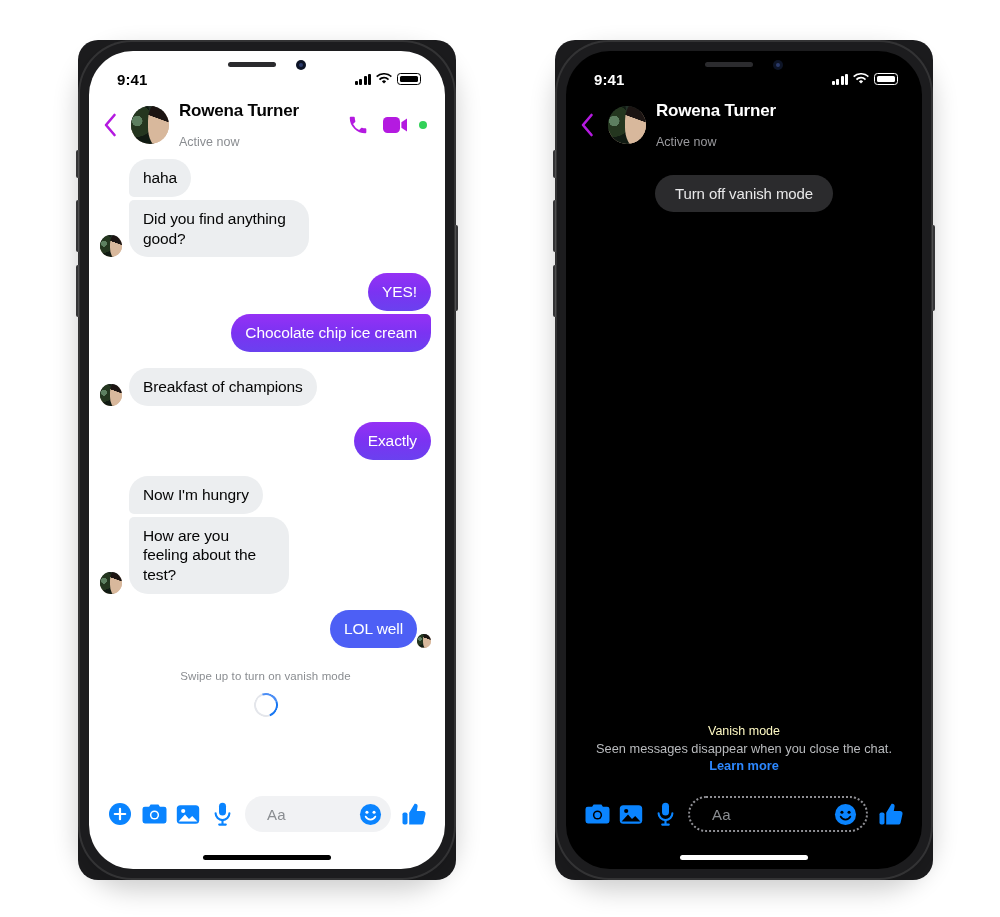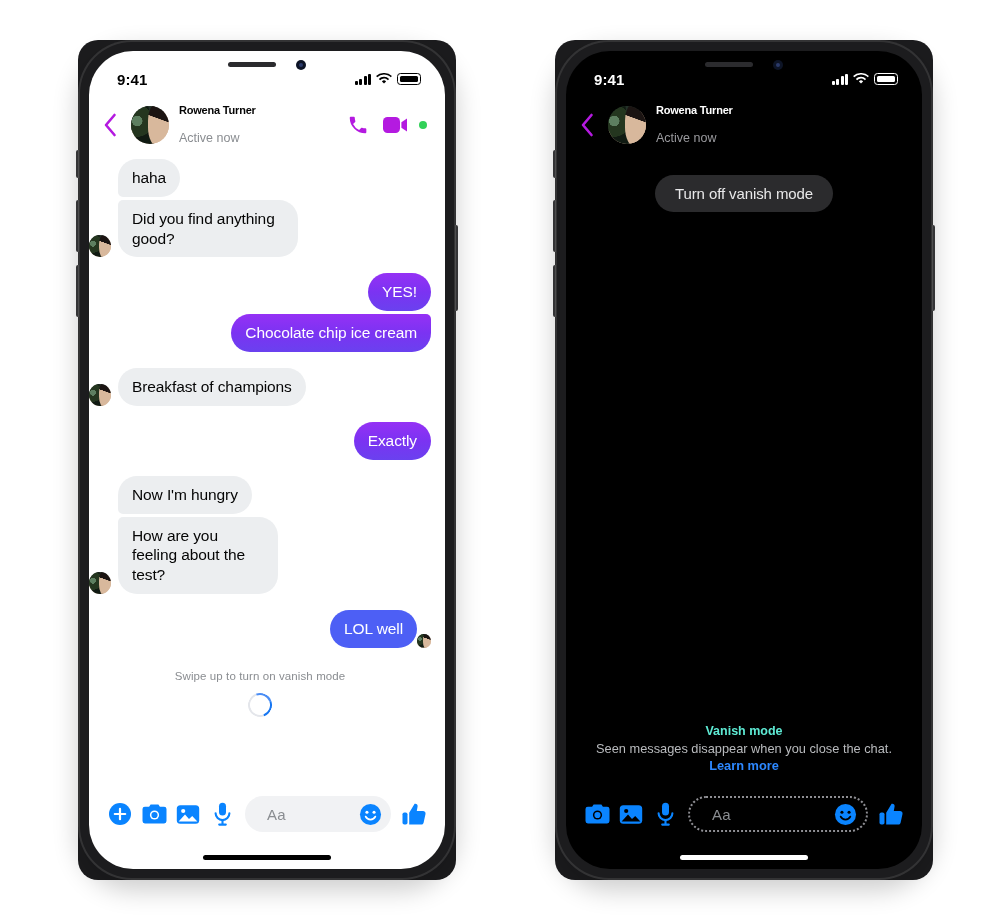--- a/index.html
+++ b/index.html
@@ -88,29 +88,29 @@
     transform: rotate(-8deg);
   }
   .avatar::after {
     content:""; position:absolute; right:-6%; top:-8%; width:60%; height:115%;
     background: linear-gradient(200deg,#1b1412 0 38%, #d8b89c 39% 100%);
     border-radius: 40% 30% 35% 45%;
   }
   .avatar.sm { width: 22px; height: 22px; margin: 0; }
   .avatar.xs { width: 14px; height: 14px; margin: 0; }
   .names { margin-left: 10px; line-height: 1.15; flex: 1; min-width: 0; }
-  .name { font-size: 11px; font-weight: 700; letter-spacing: -.2px; }
+  .name { font-size: 17px; font-weight: 700; letter-spacing: -.2px; }
   .light .name { color: #050505; } .dark .name { color: #ffffff; }
   .presence { font-size: 12.5px; margin-top: 14px; }
   .light .presence { color: #8a8d91; } .dark .presence { color: #9a9a9e; }
   .hdr-actions { display: flex; align-items: center; gap: 14px; }
   .greendot { width: 8px; height: 8px; border-radius: 50%; background: #31d158; margin-left: -4px; }
 
   
-  .thread { position: absolute; top: 102px; left: 0; right: 0; bottom: 86px; padding: 6px 14px 0 0; }
+  .thread { position: absolute; top: 102px; left: 0; right: 0; bottom: 86px; padding: 6px 14px 0 11px; }
   .row { display: flex; align-items: flex-end; margin-bottom: 3px; }
   .row.in  { justify-content: flex-start; }
   .row.out { justify-content: flex-end; }
   .slot { width: 22px; flex: none; margin-right: 7px; }
   .bubble {
     max-width: 232px; padding: 9px 14px; border-radius: 19px;
     font-size: 15.5px; line-height: 1.28; letter-spacing: -.1px;
     word-wrap: break-word;
   }
   .bubble.gray { background: #eceef0; color: #050505; }
@@ -136,21 +136,21 @@
 
   
   .pill-wrap { display: flex; justify-content: center; margin-top: 16px; }
   .vanish-pill {
     background: #2b2b2d; color: #e9e9ea; font-size: 15px; font-weight: 400;
     padding: 10px 20px; border-radius: 22px; letter-spacing: -.1px; cursor: pointer;
   }
   .vanish-footer {
     position: absolute; left: 0; right: 0; bottom: 96px; text-align: center; padding: 0 16px;
   }
-  .vf-title { font-size: 12.5px; font-weight: 700; color: #5eead4; }
+  .vf-title { font-size: 12.5px; font-weight: 400; color: #fef9c3; }
   .vf-sub { font-size: 12.8px; color: #b9bbbe; margin-top: 3px; }
   .vf-link { font-size: 12.8px; color: #2d88ff; font-weight: 700; margin-top: 2px; cursor: pointer; }
 
   
   .composer {
     position: absolute; left: 0; right: 0; bottom: 28px; height: 54px;
     display: flex; align-items: center; gap: 0px; padding: 0 14px;
   }
   .cicon { width: 34px; height: 34px; display: flex; align-items: center; justify-content: center; flex: none; cursor: pointer; }
   .input-pill {

